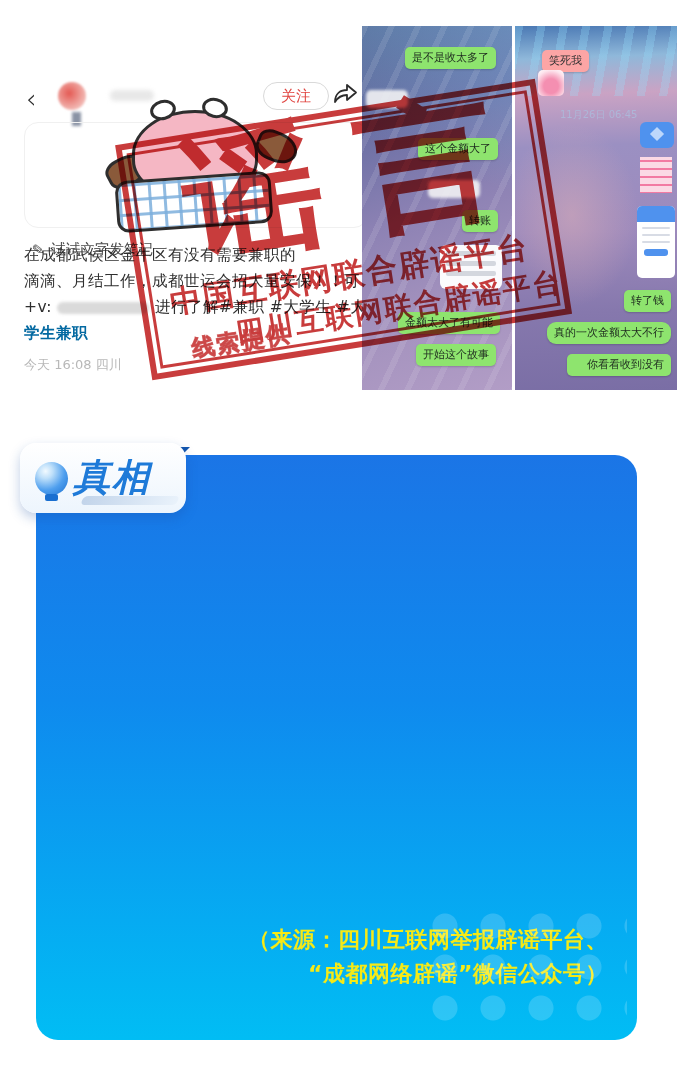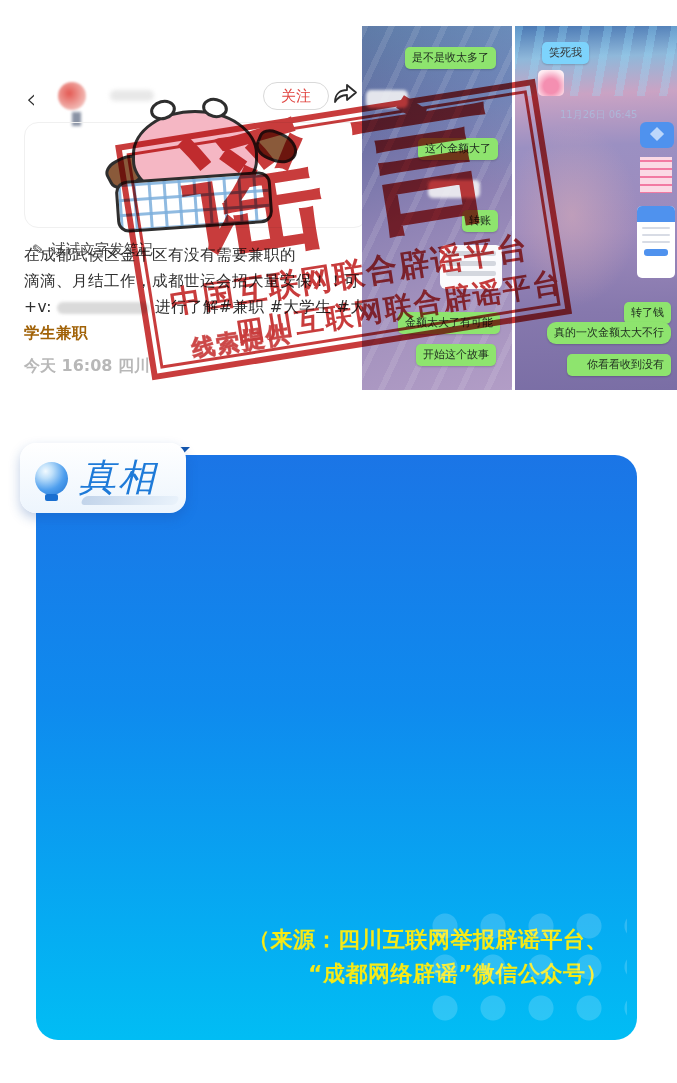--- a/index.html
+++ b/index.html
@@ -32,39 +32,39 @@
   .paw.r{left:104px;top:0px;transform:rotate(12deg);}
   .shirt{position:absolute;left:18px;top:78px;width:156px;height:52px;border:3px solid #2e2e2e;border-radius:12px;
          background-color:#fff;transform:rotate(-4deg);
          background-image:linear-gradient(rgba(125,175,220,.85) 3px,transparent 3px),
                           linear-gradient(90deg,rgba(125,175,220,.85) 3px,transparent 3px);
          background-size:15px 15px;}
   .note-row{left:22px;top:214px;display:flex;align-items:center;gap:7px;color:#4a4a4a;font-size:14.5px;}
   .pencil{font-size:15px;color:#555;transform:rotate(-8deg);}
   .pline{color:#2f2f2f;font-size:15.5px;letter-spacing:.5px;white-space:nowrap;}
   .redact{display:inline-block;width:92px;height:12px;border-radius:6px;background:#dadada;filter:blur(1.5px);vertical-align:middle;}
-  .tag{color:#a16207;font-weight:bold;}
-  .ts{color:#b8b8b8;font-size:16px;font-weight:bold;}
+  .tag{color:#0369a1;font-weight:bold;}
+  .ts{color:#b8b8b8;font-size:13px;}
 
   
   .chat{position:absolute;overflow:hidden;}
   .chat-a{left:362px;top:26px;width:150px;height:364px;
     background:linear-gradient(200deg,rgba(125,205,245,.35),transparent 40%),
                linear-gradient(160deg,#55628f 0%,#6a6fa4 25%,#8d82b4 50%,#a291bd 72%,#b29dc6 100%);}
   .chat-a::after{content:'';position:absolute;inset:0;
     background:repeating-linear-gradient(115deg,rgba(255,255,255,.10) 0 6px,transparent 6px 24px);}
   .chat-b{left:515px;top:26px;width:162px;height:364px;
     background:radial-gradient(ellipse 95px 130px at 35% 52%,rgba(219,173,184,.55),transparent 70%),
                linear-gradient(178deg,#4b79b4 0%,#8fb8da 9%,#caa3c4 19%,#9b90c2 33%,#9d8abc 56%,#8678ad 78%,#7a6ea5 100%);}
   .chat-b::after{content:'';position:absolute;left:0;top:0;right:0;height:70px;
     background:repeating-linear-gradient(100deg,rgba(150,225,255,.28) 0 8px,transparent 8px 22px);}
   .bubble{position:absolute;font-size:11px;line-height:1.25;padding:4px 7px;border-radius:5px;
           color:#1e2b1f;white-space:nowrap;box-shadow:0 1px 2px rgba(0,0,0,.18);z-index:2;}
   .bubble.green{background:#8ee46e;}
-  .bubble.white{background:#7dd3fc;color:#333;}
+  .bubble.white{background:#fca5a5;color:#333;margin-top:8px;}
   .smudge{position:absolute;background:#f2f2f4;border-radius:5px;filter:blur(1.6px);opacity:.9;z-index:2;}
   .cts{position:absolute;font-size:10px;color:#aeb6d8;z-index:2;}
   .sticker{position:absolute;width:26px;height:26px;border-radius:5px;z-index:2;
            background:radial-gradient(circle at 50% 62%,#f48fb1 0 35%,#fde3ec 75%,#fff);}
   .chip-blue{position:absolute;width:34px;height:26px;border-radius:6px;background:#4f92ee;z-index:2;}
   .chip-blue::after{content:'';position:absolute;left:12px;top:7px;width:10px;height:10px;background:#bcd7fb;transform:rotate(45deg);}
   .card-pink{position:absolute;width:40px;height:46px;border-radius:4px;background:#fbd9e5;z-index:2;padding:5px 4px;
     background-image:repeating-linear-gradient(180deg,rgba(240,98,146,.8) 0 2px,transparent 2px 8px);
     background-clip:content-box;}
   .card-transfer{position:absolute;width:38px;height:72px;border-radius:5px;background:#fff;z-index:2;overflow:hidden;}
@@ -89,21 +89,21 @@
   
   .fold{left:160px;top:447px;width:0;height:0;border-left:30px solid #1356ae;border-bottom:30px solid transparent;z-index:6;}
   .truth-card{left:36px;top:455px;width:601px;height:585px;border-radius:22px;z-index:5;
     background:linear-gradient(180deg,#1b75e6 0%,#0f8aee 42%,#01bdf4 100%);overflow:hidden;}
   .badge{left:20px;top:443px;width:166px;height:70px;border-radius:16px;z-index:7;
     background:linear-gradient(180deg,#ffffff 0%,#edf5fd 100%);box-shadow:0 5px 12px rgba(25,80,160,.28);
     display:flex;align-items:center;padding-left:15px;}
   .bulb{width:33px;height:33px;border-radius:50%;position:relative;flex:0 0 auto;
     background:radial-gradient(circle at 32% 28%,#f2faff 0%,#bfe0fa 22%,#4f9fee 58%,#1a6fd0 100%);}
   .bulb::after{content:'';position:absolute;left:10px;bottom:-6px;width:13px;height:7px;background:#1a6fd0;border-radius:2px;}
-  .badge-label{font-size:37px;font-weight:normal;font-style:italic;color:#1e7ad8;margin-left:11px;letter-spacing:2px;}
+  .badge-label{font-size:37px;font-weight:bold;font-style:italic;color:#1e7ad8;margin-left:5px;letter-spacing:2px;}
   .swoosh{position:absolute;left:62px;bottom:8px;width:96px;height:9px;border-radius:5px;
           background:linear-gradient(90deg,#c2d4ea,#e9f2fb);transform:skewX(-25deg);}
   .watermark{position:absolute;right:28px;top:4px;font-size:47px;font-weight:900;font-style:italic;
              color:rgba(255,255,255,.13);letter-spacing:3px;}
   .body-text{position:absolute;left:30px;right:26px;top:72px;}
   .body-text p{font-size:23px;line-height:38.5px;font-weight:bold;color:#ffffff;
                text-align:justify;text-indent:2em;letter-spacing:.5px;}
   .source{position:absolute;right:29px;top:468px;text-align:right;color:#f6ea16;
           font-size:22px;font-weight:bold;line-height:34px;letter-spacing:.5px;}
   .dots{position:absolute;right:10px;bottom:6px;width:196px;height:122px;
@@ -171,21 +171,21 @@
   <div class="cts" style="left:560px;top:108px;">11月26日 06:45</div>
   <div class="chip-blue" style="left:640px;top:122px;"></div>
   <div class="card-pink" style="left:636px;top:152px;"></div>
   <div class="card-transfer" style="left:637px;top:206px;">
     <div class="hd"></div>
       <div class="ln"></div>
       <div class="ln"></div>
       <div class="ln"></div>
       <div class="btn"></div>
   </div>
-  <div class="bubble green" style="right:6px;top:302px;">转了钱</div>
+  <div class="bubble green" style="right:6px;top:290px;">转了钱</div>
   <div class="bubble green" style="right:6px;top:322px;border-radius:9px;">真的一次金额太大不行</div>
   <div class="bubble green" style="right:6px;top:354px;padding-left:20px;">你看看收到没有</div>
 
   <div class="abs stamp">
     <div class="stamp-frame"></div>
     <div class="seal">谣言</div>
     <div class="splat1">中国互联网联合辟谣平台</div>
     <div class="splat2">四川互联网联合辟谣平台</div>
     <div class="sclue">线索提供</div>
   </div>

